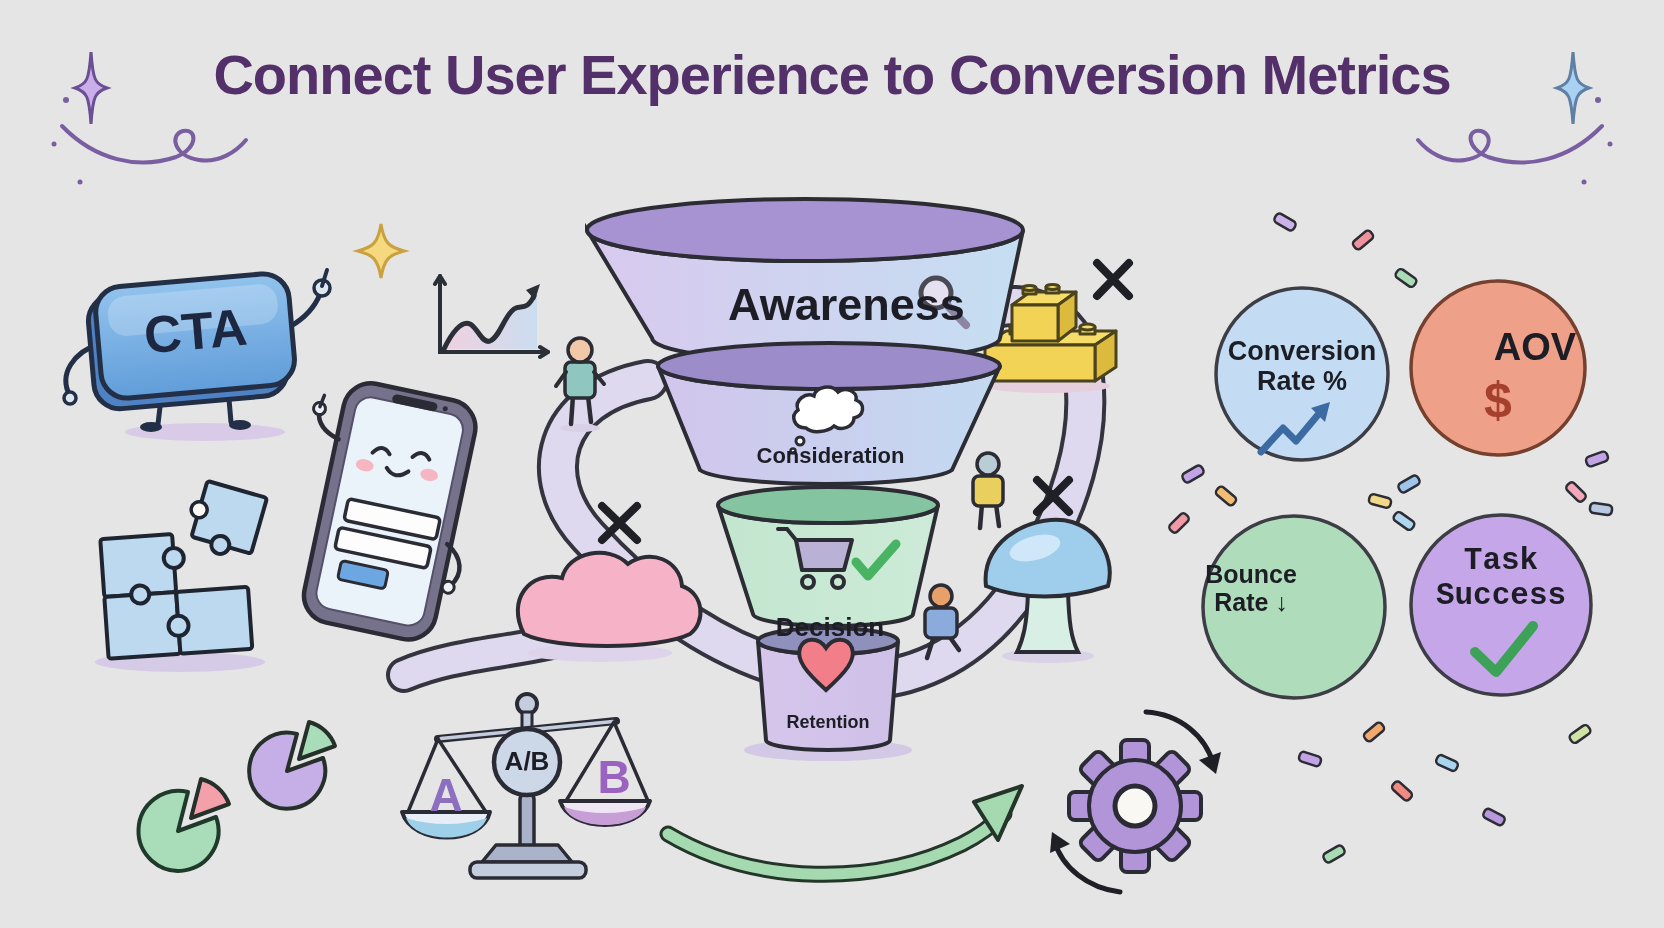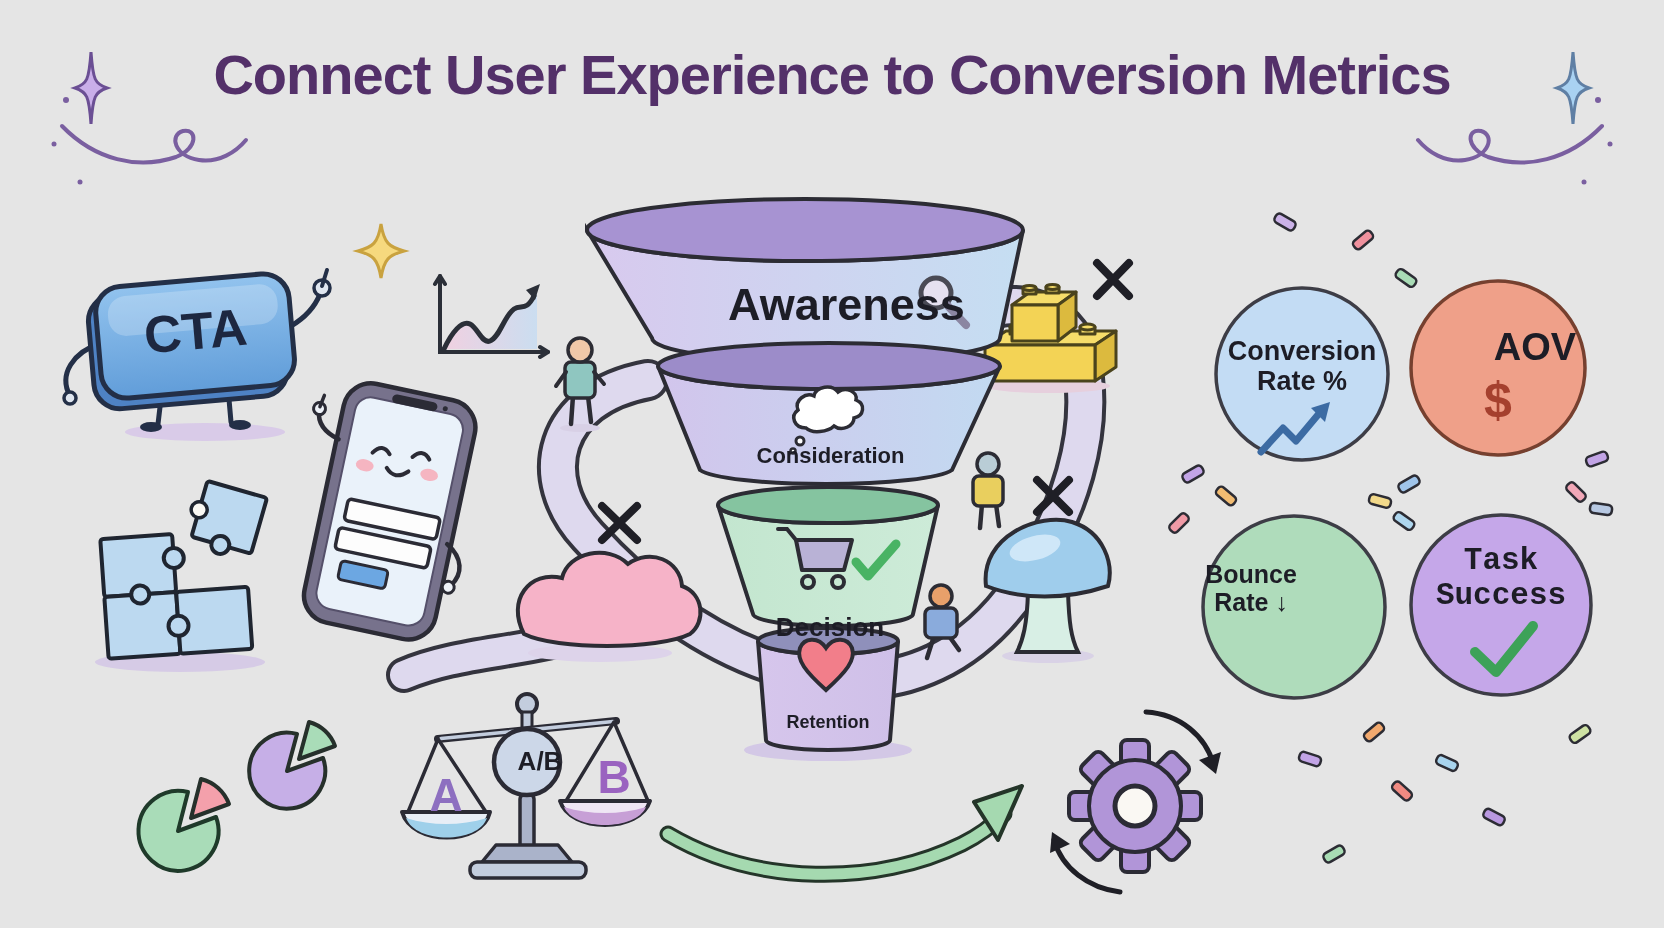--- a/index.html
+++ b/index.html
@@ -13,21 +13,21 @@
   #lbl-consideration{left:708px;top:444px;width:245px;font-size:22px;}
   #lbl-decision{left:735px;top:585px;width:190px;font-size:26px;margin-top:28px;}
   #lbl-retention{left:748px;top:712px;width:160px;font-size:18px;}
   #lbl-conversion{left:1207px;top:336px;width:190px;font-size:27px;}
   #lbl-aov{left:1470px;top:326px;width:130px;font-size:38px;}
   #lbl-aov-sym{left:1433px;top:372px;width:130px;font-size:50px;color:#a5402e;}
   #lbl-bounce{left:1156px;top:560px;width:190px;font-size:25px;}
   #lbl-task{left:1406px;top:544px;width:190px;font-size:31px;font-family:Liberation Mono, monospace;}
   #lbl-cta{left:103px;top:302px;width:185px;font-size:52px;color:#1d2740;
            transform:rotate(-5deg);}
-  #lbl-ab{left:497px;top:747px;width:60px;font-size:26px;margin-left:13px;}
+  #lbl-ab{left:497px;top:747px;width:60px;font-size:26px;}
   #lbl-a{left:424px;top:770px;width:44px;font-size:46px;color:#8d6fc0;}
   #lbl-b{left:592px;top:752px;width:44px;font-size:46px;color:#9a63c0;}
 </style>
 </head>
 <body>
 
 <div id="canvas">
 
 <svg id="art" width="1664" height="928" viewBox="0 0 1664 928" xmlns="http://www.w3.org/2000/svg">
   <defs>

